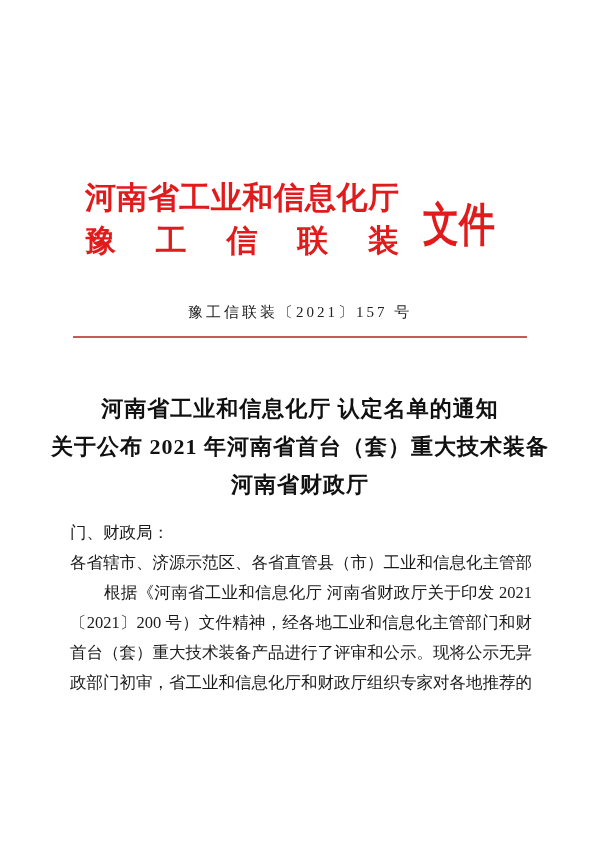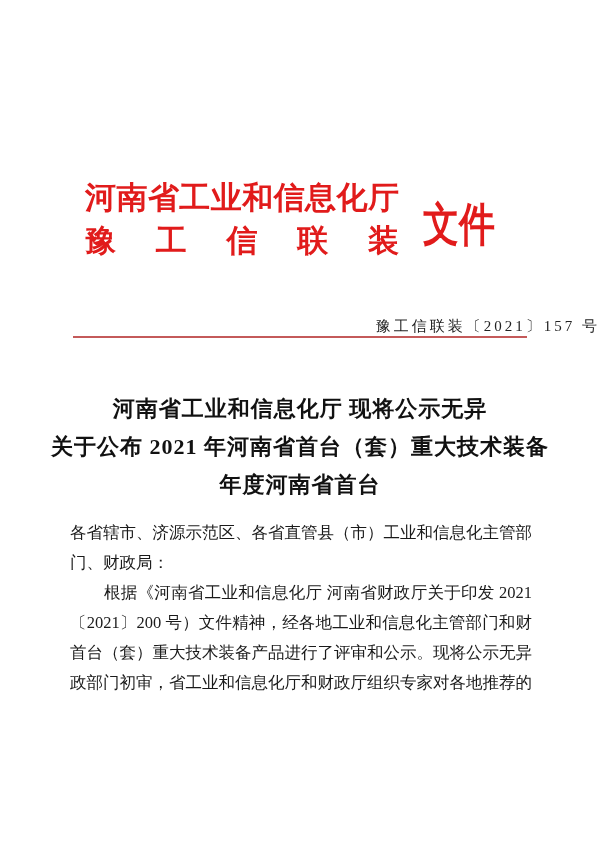--- a/index.html
+++ b/index.html
@@ -44,24 +44,24 @@
     line-height: 46px;
     margin-top: 12px;
     transform: scaleX(0.78);
     transform-origin: left center;
     white-space: nowrap;
   }
 
   
   .docnum {
     position: absolute;
-    top: 317px;
+    top: 303px;
     left: 0;
     right: 0;
-    text-align: right;
+    text-align: center;
     font-size: 15px;
     letter-spacing: 3px;
     color: #222222;
   }
 
   
   .rule {
     position: absolute;
     top: 336px;
     left: 73px;
@@ -127,28 +127,28 @@
       <div class="agency-line">豫工信联装</div>
     </div>
     <div class="doc-word">文件</div>
   </div>
 
   <div class="docnum">豫工信联装〔2021〕157 号</div>
 
   <div class="rule"></div>
 
   <div class="title">
-    <div class="title-line">河南省工业和信息化厅 现将公示无异</div>
+    <div class="title-line">河南省工业和信息化厅 认定名单的通知</div>
     <div class="title-line">关于公布 2021 年河南省首台（套）重大技术装备</div>
-    <div class="title-line">年度河南省首台</div>
+    <div class="title-line">河南省财政厅</div>
   </div>
 
   <div class="body-block">
+    <div class="bline plain">门、财政局：</div>
     <div class="bline">各省辖市、济源示范区、各省直管县（市）工业和信息化主管部</div>
-    <div class="bline plain">门、财政局：</div>
     <div class="bline indent">根据《河南省工业和信息化厅 河南省财政厅关于印发 2021</div>
     <div class="bline">〔2021〕200 号）文件精神，经各地工业和信息化主管部门和财</div>
     <div class="bline">首台（套）重大技术装备产品进行了评审和公示。现将公示无异</div>
     <div class="bline">政部门初审，省工业和信息化厅和财政厅组织专家对各地推荐的</div>
   </div>
 
   <div class="footer">— 1 —</div>
 
 </div>
 

